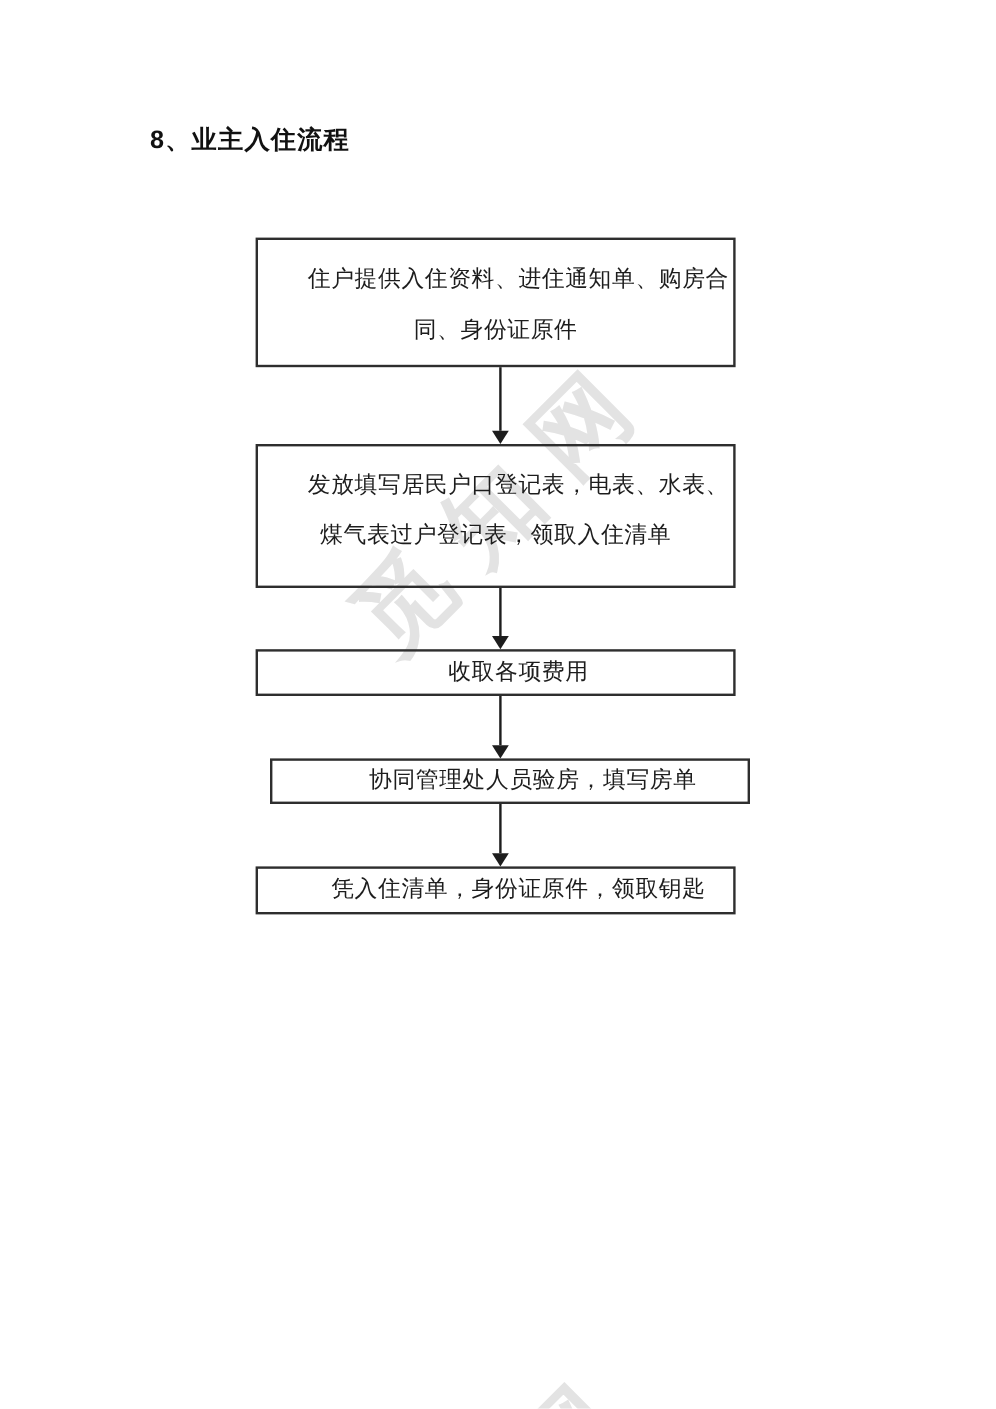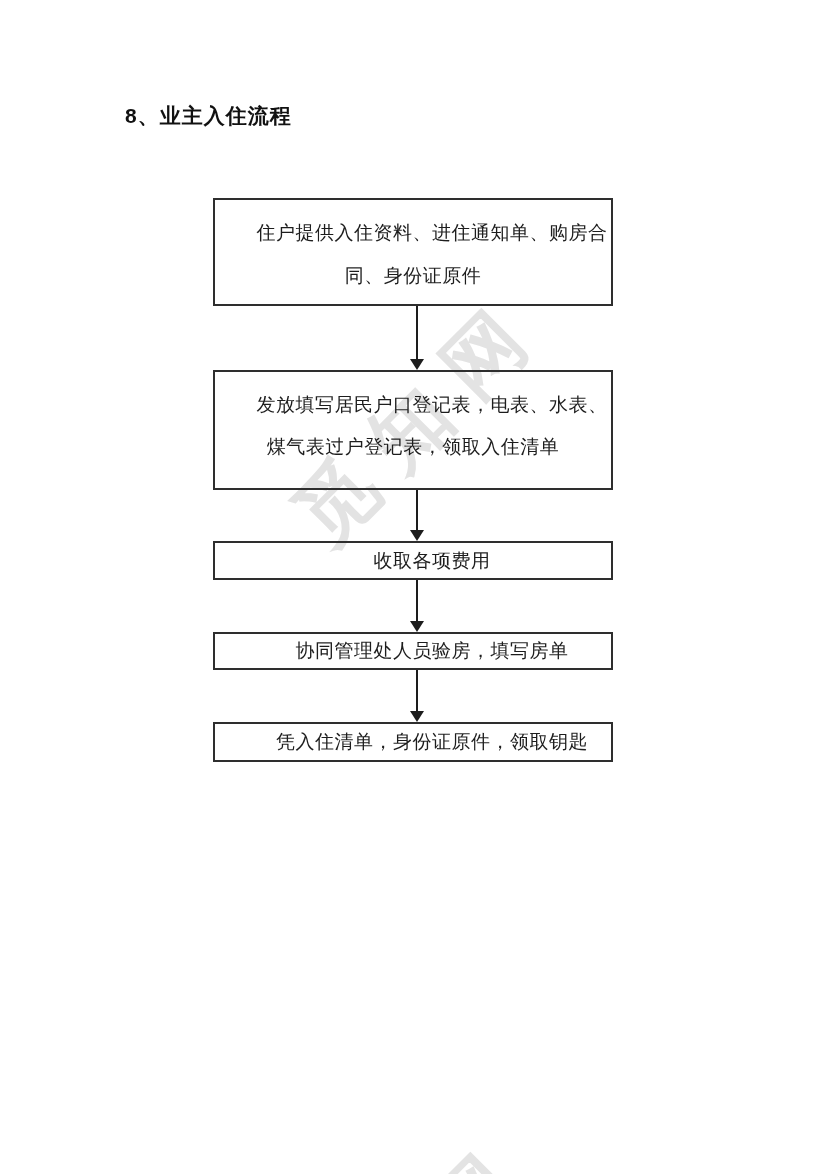--- a/index.html
+++ b/index.html
@@ -44,21 +44,21 @@
     background:transparent;
     font-size:19px;
     color:#1d1d1d;
     text-align:center;
     text-indent:2em;
     letter-spacing:0.5px;
   }
   .box-1{top:198px;height:108px;line-height:43px;padding-top:11px;}
   .box-2{top:370px;height:120px;line-height:42px;padding-top:12px;}
   .box-3{top:541px;height:39px;line-height:35px;}
-  .box-4{top:632px;height:38px;line-height:34px;}
+  .box-4{top:632px;height:38px;line-height:34px;margin-left:12px;}
   .box-5{top:722px;height:40px;line-height:36px;}
   .arrow{
     position:absolute;
     left:410px;
     width:14px;
     display:flex;
     flex-direction:column;
     align-items:center;
   }
   .arrow .stem{width:2px;background:#1d1d1d;flex:1;}

